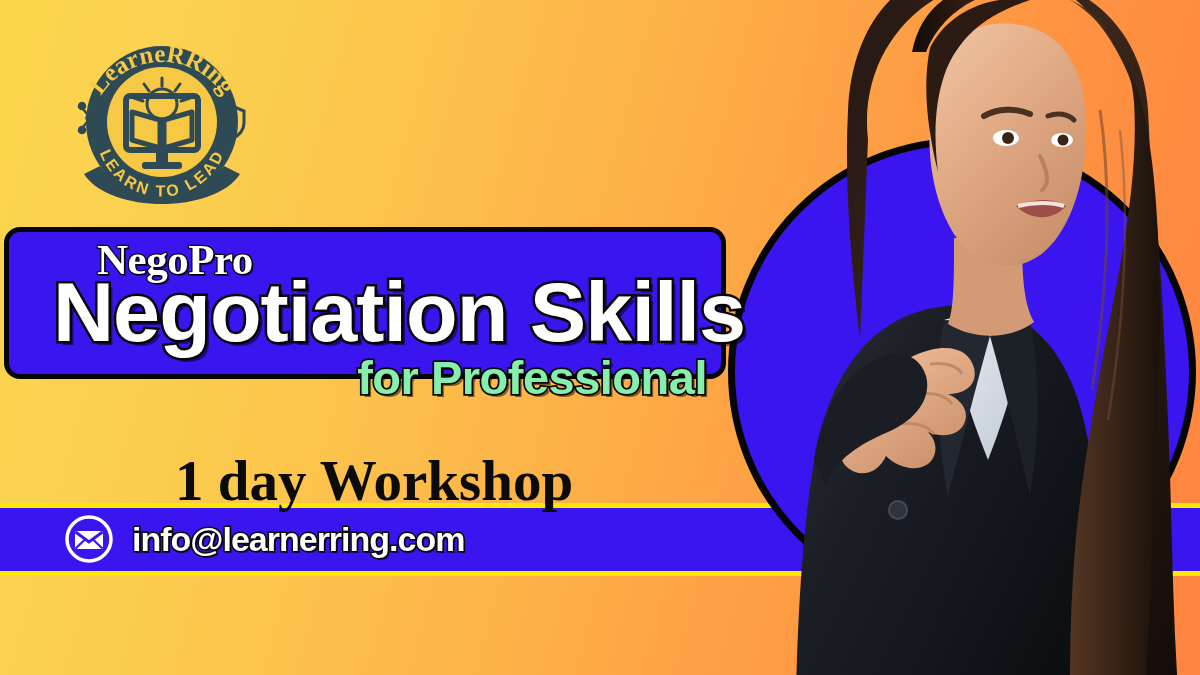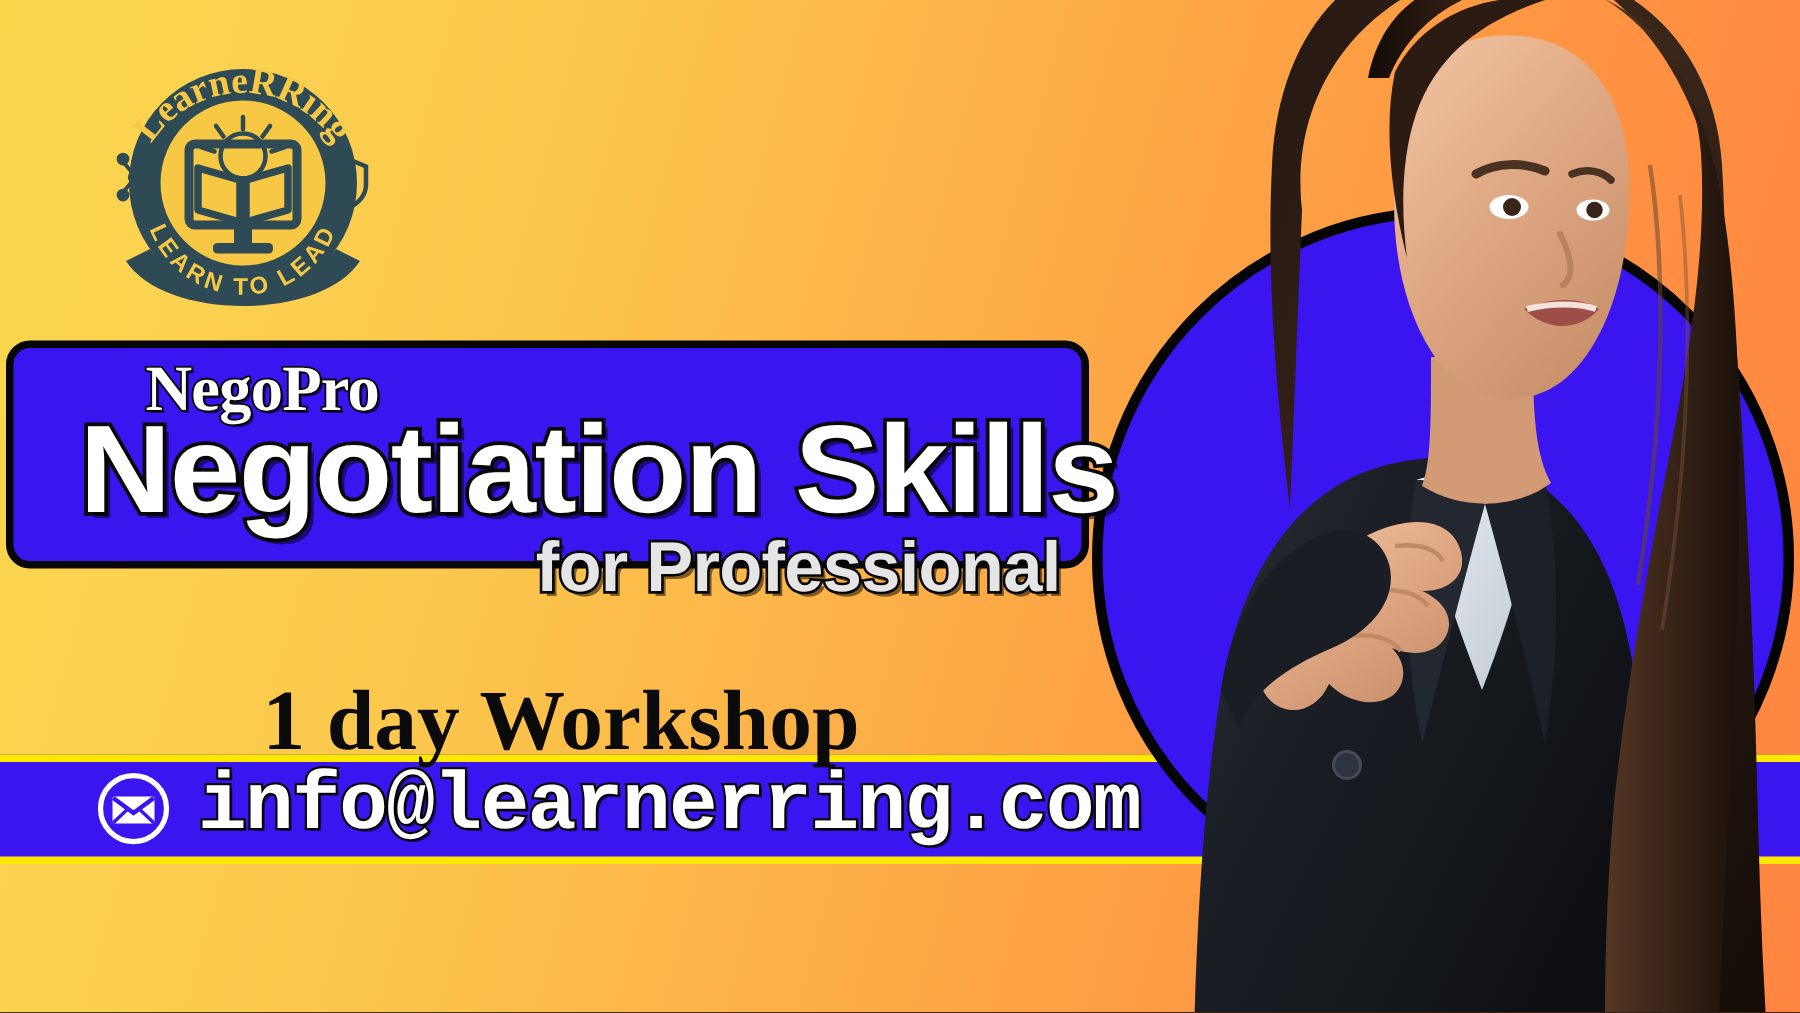--- a/index.html
+++ b/index.html
@@ -106,21 +106,21 @@
   }
   .subhead {
     position: absolute;
     right: 14px;
     top: 122px;
     font-family: "Liberation Sans", sans-serif;
     font-weight: 700;
     font-size: 47px;
     line-height: 1;
     letter-spacing: -0.5px;
-    color: #e5e5e5;
+    color: #86efac;
     -webkit-text-stroke: 3.5px #0a0a0a;
     paint-order: stroke fill;
     text-shadow: 3px 3px 0 rgba(0,0,0,.5);
     white-space: nowrap;
   }
 
   
   .workshop {
     position: absolute;
     left: 175px;
@@ -152,23 +152,23 @@
     left: 64px;
     top: 509px;
     height: 60px;
     display: flex;
     align-items: center;
     gap: 18px;
     z-index: 3;
   }
   .mail-icon { width: 50px; height: 50px; display:block; flex:0 0 auto; }
   .email-text {
-    font-family: Liberation Mono, monospace;
-    font-weight: 700;
-    font-size: 54px;
+    font-family: Liberation Sans, sans-serif;
+    font-weight: 700;
+    font-size: 34px;
     line-height: 1;
     letter-spacing: -1px;
     color: #FFFFFF;
     -webkit-text-stroke: 3px #0a0a0a;
     paint-order: stroke fill;
     text-shadow: 2px 2px 0 rgba(0,0,0,.5);
     white-space: nowrap;
   }
 </style>
 </head>

